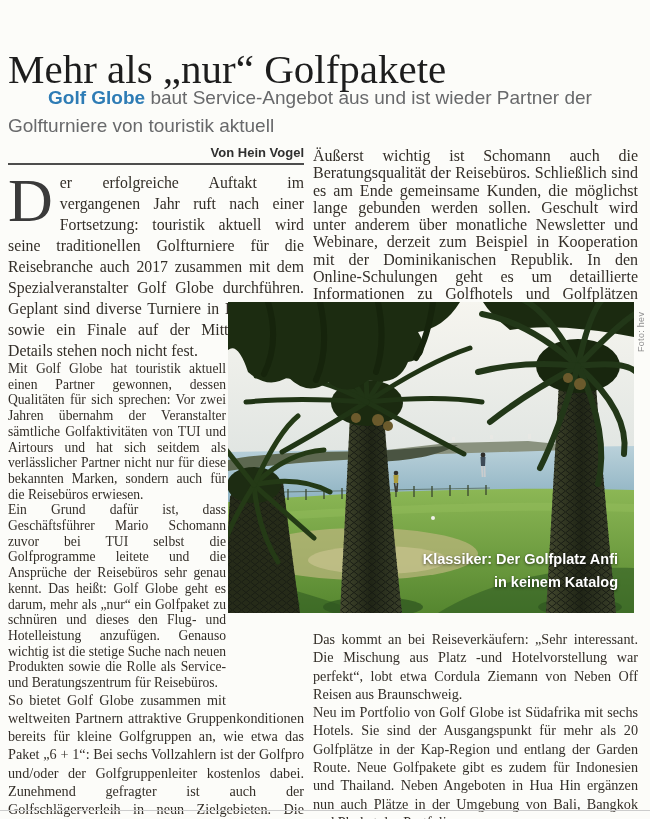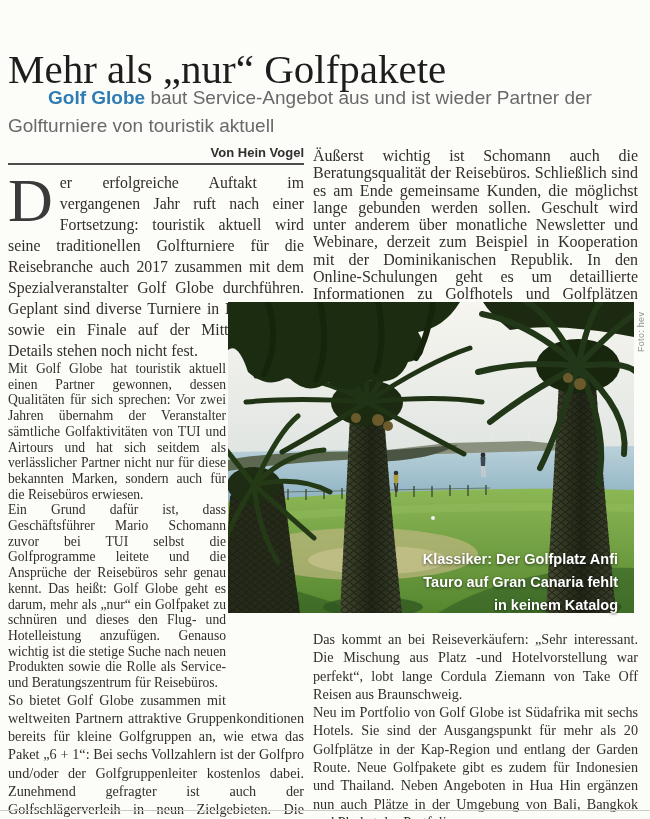--- a/index.html
+++ b/index.html
@@ -82,21 +82,21 @@
   <p class="tight">Mit Golf Globe hat touristik aktuell einen Partner gewonnen, dessen Qualitäten für sich sprechen: Vor zwei Jahren übernahm der Veranstalter sämtliche Golfaktivitäten von TUI und Airtours und hat sich seitdem als verlässlicher Partner nicht nur für diese bekannten Marken, sondern auch für die Reisebüros erwiesen.</p>
   <p class="tight">Ein Grund dafür ist, dass Geschäftsführer Mario Schomann zuvor bei TUI selbst die Golfprogramme leitete und die Ansprüche der Reisebüros sehr genau kennt. Das heißt: Golf Globe geht es darum, mehr als „nur“ ein Golfpaket zu schnüren und dieses den Flug- und Hotelleistung anzufügen. Genauso wichtig ist die stetige Suche nach neuen Produkten sowie die Rolle als Service- und Beratungszentrum für Reisebüros.</p>
   <p class="mid">So bietet Golf Globe zusammen mit weltweiten Partnern attraktive Gruppenkonditionen bereits für kleine Golfgruppen an, wie etwa das Paket „6 + 1“: Bei sechs Vollzahlern ist der Golfpro und/oder der Golfgruppenleiter kostenlos dabei. Zunehmend gefragter ist auch der Golfschlägerverleih in neun Zielgebieten. Die Schlägersätze sind vorab auf Anfrage buchbar – erstmals möglich ist dies 2017 auch an der Costa de la Luz in Andalusien. Für Golfer, die lieber das eigene „Besteck“ mitnehmen möchten, ist die Anmeldung des Golfbag-Transfers in vielen Zielgebieten über Iris plus möglich.</p>
 </div>
 
 <div class="abs rightcol rightcol-top">
   <p>Äußerst wichtig ist Schomann auch die Beratungsqualität der Reisebüros. Schließlich sind es am Ende gemeinsame Kunden, die möglichst lange gebunden werden sollen. Geschult wird unter anderem über monatliche Newsletter und Webinare, derzeit zum Beispiel in Kooperation mit der Dominikanischen Republik. In den Online-Schulungen geht es um detaillierte Informationen zu Golfhotels und Golfplätzen sowie um Tipps für die Buchungsabwicklung.</p>
 </div>
 
 <div class="abs rightcol rightcol-bottom">
-  <p>Das kommt an bei Reiseverkäufern: „Sehr interessant. Die Mischung aus Platz -und Hotelvorstellung war perfekt“, lobt lange Cordula Ziemann von Take Off Reisen aus Braunschweig.</p>
+  <p>Das kommt an bei Reiseverkäufern: „Sehr interessant. Die Mischung aus Platz -und Hotelvorstellung war perfekt“, lobt etwa Cordula Ziemann von Neben Off Reisen aus Braunschweig.</p>
   <p>Neu im Portfolio von Golf Globe ist Südafrika mit sechs Hotels. Sie sind der Ausgangspunkt für mehr als 20 Golfplätze in der Kap-Region und entlang der Garden Route. Neue Golfpakete gibt es zudem für Indonesien und Thailand. Neben Angeboten in Hua Hin ergänzen nun auch Plätze in der Umgebung von Bali, Bangkok und Phuket das Portfolio.</p>
 </div>
 
 <div class="abs photo">
   <svg width="406" height="311" viewBox="0 0 406 311" preserveAspectRatio="none">
     <defs>
       <linearGradient id="skyGrad" x1="0" y1="0" x2="0" y2="1">
         <stop offset="0" stop-color="#f6f5ef"></stop>
           <stop offset="1" stop-color="#dfe4e1"></stop>
       </linearGradient>
@@ -243,19 +243,18 @@
       <g fill="#6b5a2c">
         <circle cx="352" cy="82" r="6"></circle>
           <circle cx="340" cy="76" r="5"></circle>
       </g>
     </g>
   </svg>
 </div>
 
 <div class="abs caption">
   <div>Klassiker: Der Golfplatz Anfi</div>
-  <div>Tauro auf Gran Canaria fehlt</div>
   <div>in keinem Katalog</div>
 </div>
 
 <div class="abs credit">Foto: hev</div>
 
 <div class="abs bottom-rule"></div>
 
 </body></html>

